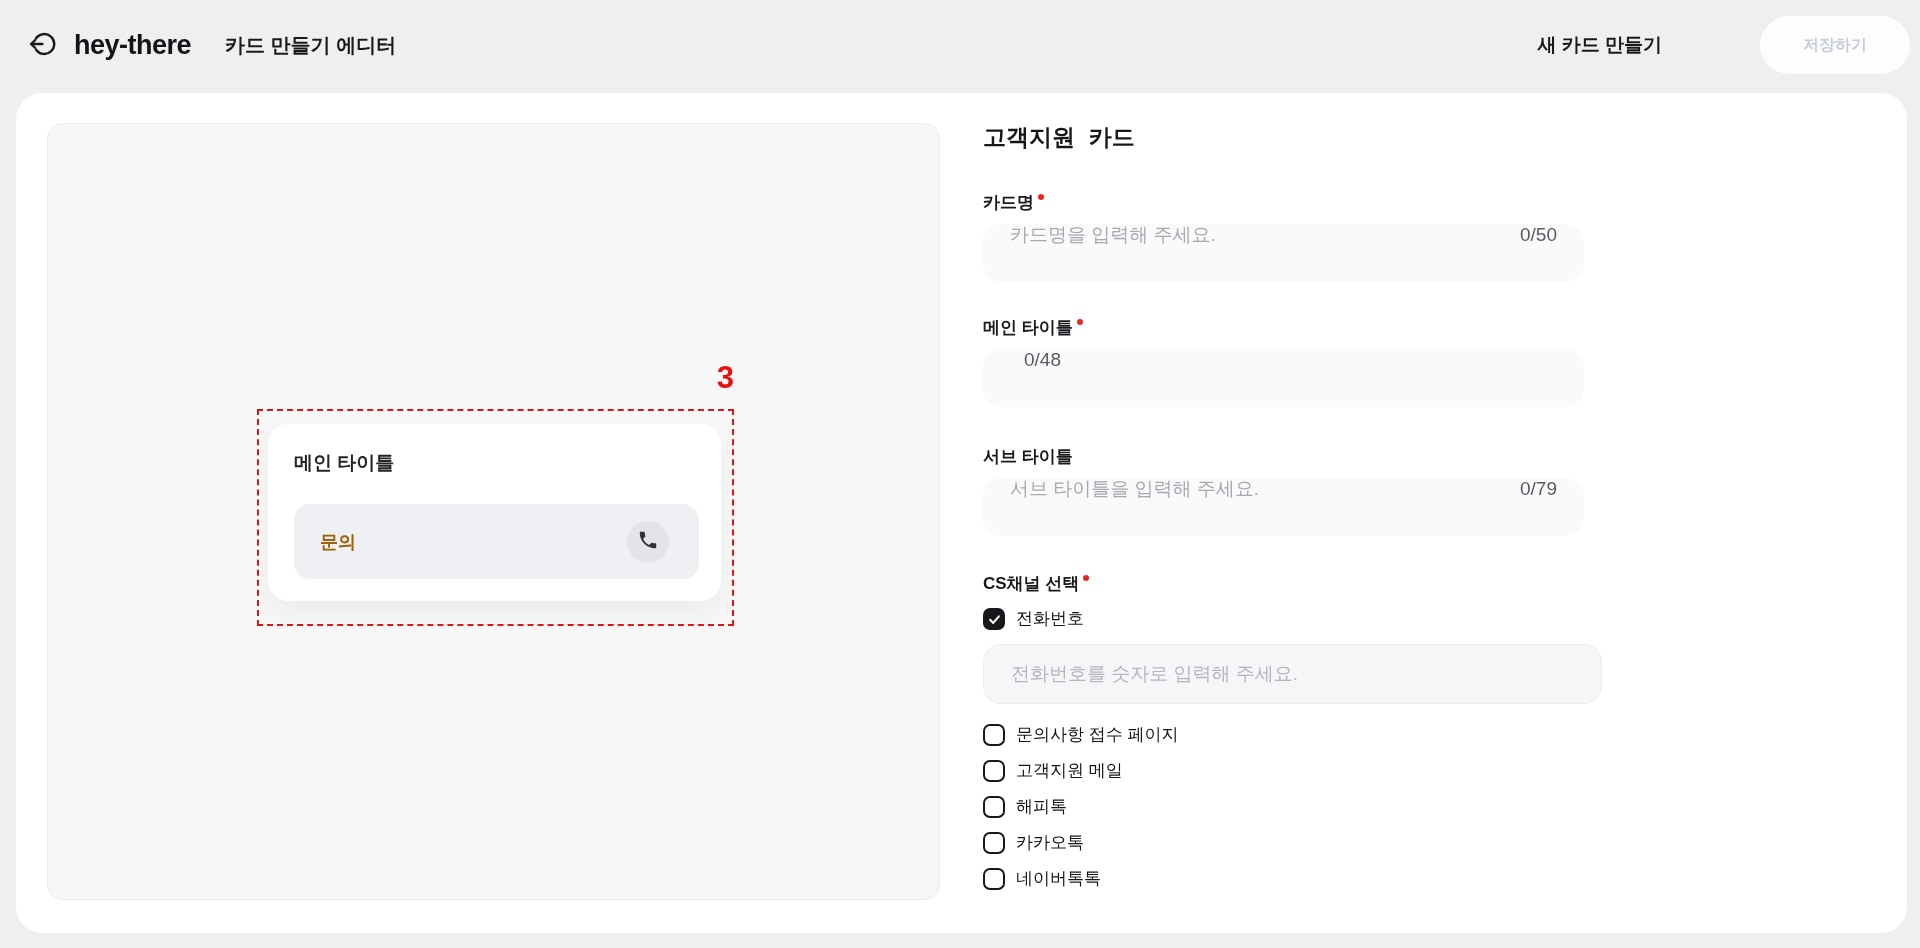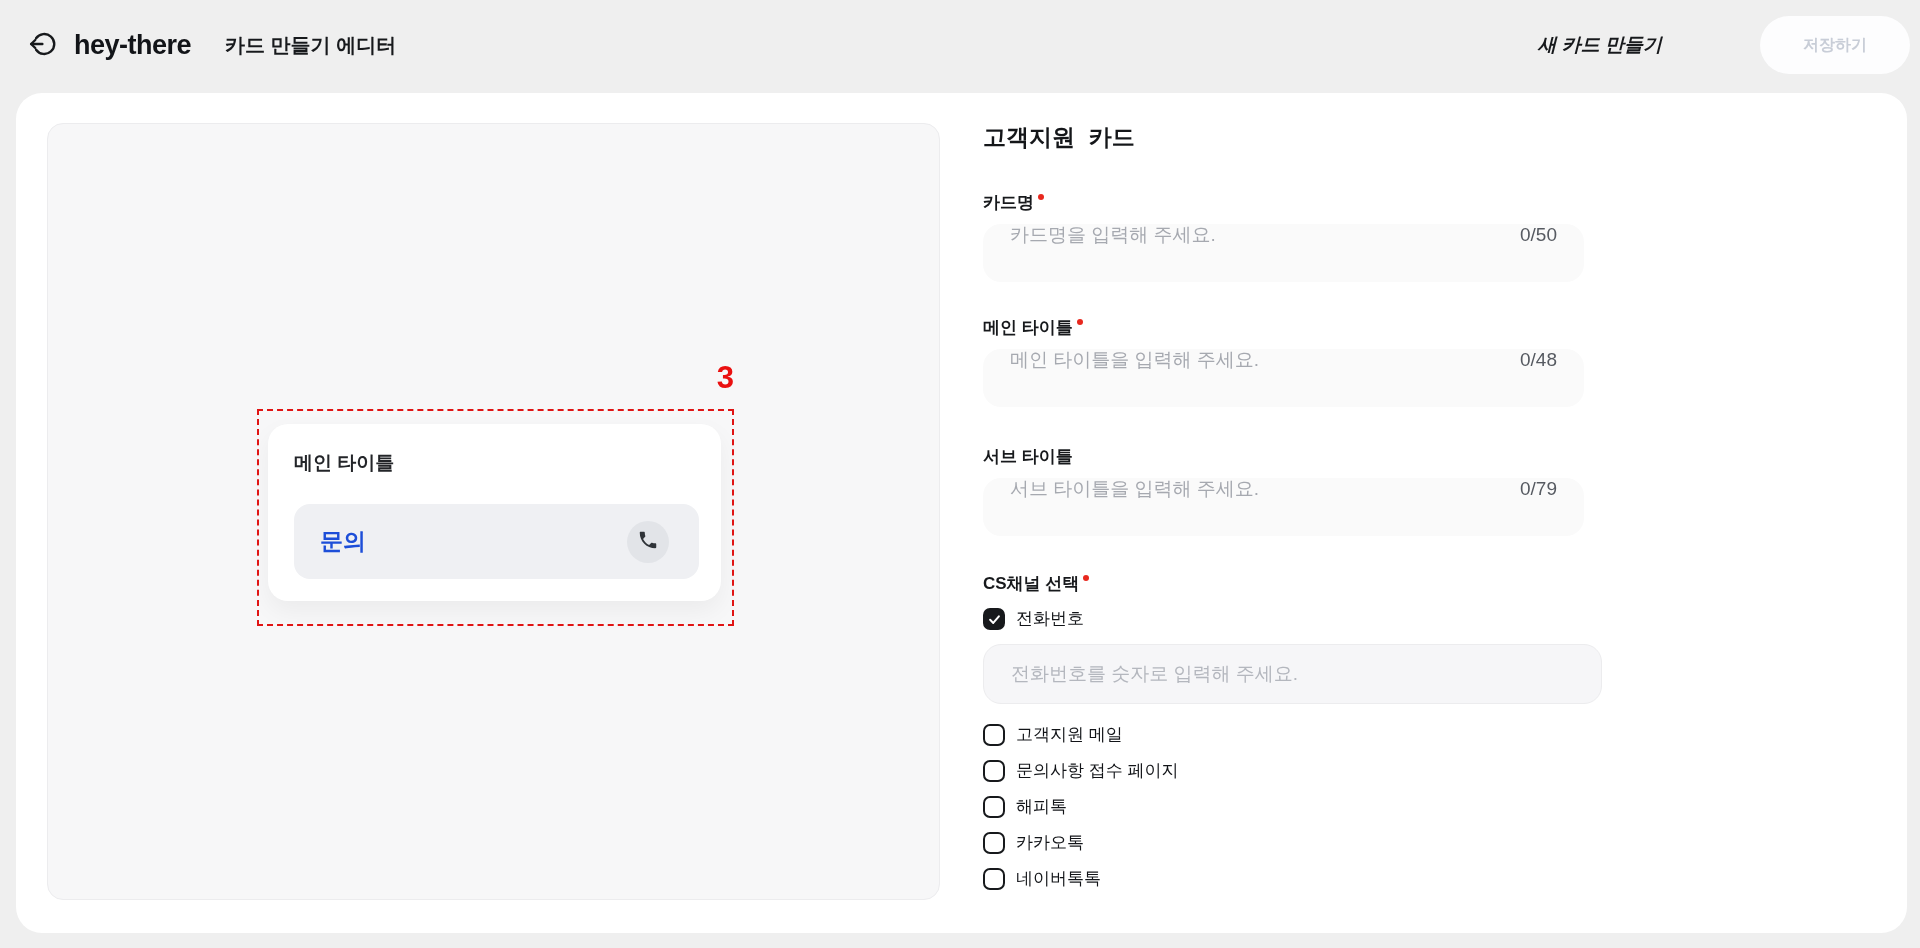--- a/index.html
+++ b/index.html
@@ -24,21 +24,20 @@
   .logo {
     margin-left:12px; font-size:27px; font-weight:800; letter-spacing:-0.5px;
     color:#121418; cursor:pointer;
   }
   .editor-title { margin-left:34px; font-size:20px; font-weight:700; color:#17191c; }
   .header-spacer { flex:1; }
   .new-card-btn {
     background:transparent; border:none; font-family:inherit;
     font-size:19px; font-weight:700; color:#17191c; cursor:pointer;
     margin-right:98px;
-    font-style:italic;
   }
   .save-btn {
     width:150px; height:58px; border:none; border-radius:29px;
     background:#fdfdfe; color:#c8cdd7; font-family:inherit;
     font-size:16px; font-weight:600; cursor:default;
   }
 
   
   .main {
     position:absolute; left:16px; top:93px; width:1891px; height:840px;
@@ -63,21 +62,21 @@
     position:absolute; inset:0; background:#ffffff; border-radius:20px;
     box-shadow:0 10px 24px rgba(0,0,0,0.05);
     padding:27px 22px 22px 26px; cursor:pointer;
   }
   .card-title { font-size:19px; font-weight:700; color:#232529; line-height:24px; }
   .card-cta {
     margin-top:29px; height:75px; background:#eff0f3; border-radius:16px;
     display:flex; align-items:center; justify-content:space-between;
     padding:0 30px 0 26px; cursor:pointer;
   }
-  .card-cta-label { font-size:23px; font-weight:700; color:#1d4ed8; }
+  .card-cta-label { font-size:18px; font-weight:700; color:#a16207; }
   .phone-circle {
     width:42px; height:42px; border-radius:50%; background:#e2e4e8;
     display:flex; align-items:center; justify-content:center;
   }
   .phone-circle svg { width:22px; height:22px; fill:#2f3338; }
 
   
   .form-panel { position:absolute; left:967px; top:33px; width:601px; }
   .form-title { font-size:23px; font-weight:700; line-height:27px; margin-bottom:39px; color:#141619;font-family:Liberation Mono, monospace; }
   .field-label-row { display:flex; align-items:flex-start; height:22px; margin-bottom:10px; }
@@ -173,21 +172,20 @@
     <div class="text-input">
       <input type="text" placeholder="카드명을 입력해 주세요." style="">
       <span class="char-counter">0/50</span>
     </div>
 
     <div class="field-label-row">
       <span class="field-label">메인 타이틀</span>
       <span class="required-dot"></span>
     </div>
     <div class="text-input mb39">
-      <input type="text" placeholder="메인 타이틀을 입력해 주세요." style="">
       <span class="char-counter">0/48</span>
     </div>
 
     <div class="field-label-row">
       <span class="field-label">서브 타이틀</span>
     </div>
     <div class="text-input mb37">
       <input type="text" placeholder="서브 타이틀을 입력해 주세요." style="">
       <span class="char-counter">0/79</span>
     </div>
@@ -205,25 +203,25 @@
       </span>
       <span class="check-label">전화번호</span>
     </div>
 
     <div class="phone-input">
       <input type="text" placeholder="전화번호를 숫자로 입력해 주세요." style="">
     </div>
 
     <div class="check-row small">
       <span class="checkbox"></span>
+      <span class="check-label">문의사항 접수 페이지</span>
+    </div>
+    <div class="check-row small">
+      <span class="checkbox"></span>
       <span class="check-label">고객지원 메일</span>
-    </div>
-    <div class="check-row small">
-      <span class="checkbox"></span>
-      <span class="check-label">문의사항 접수 페이지</span>
     </div>
     <div class="check-row small">
       <span class="checkbox"></span>
       <span class="check-label">해피톡</span>
     </div>
     <div class="check-row small">
       <span class="checkbox"></span>
       <span class="check-label">카카오톡</span>
     </div>
     <div class="check-row small">

